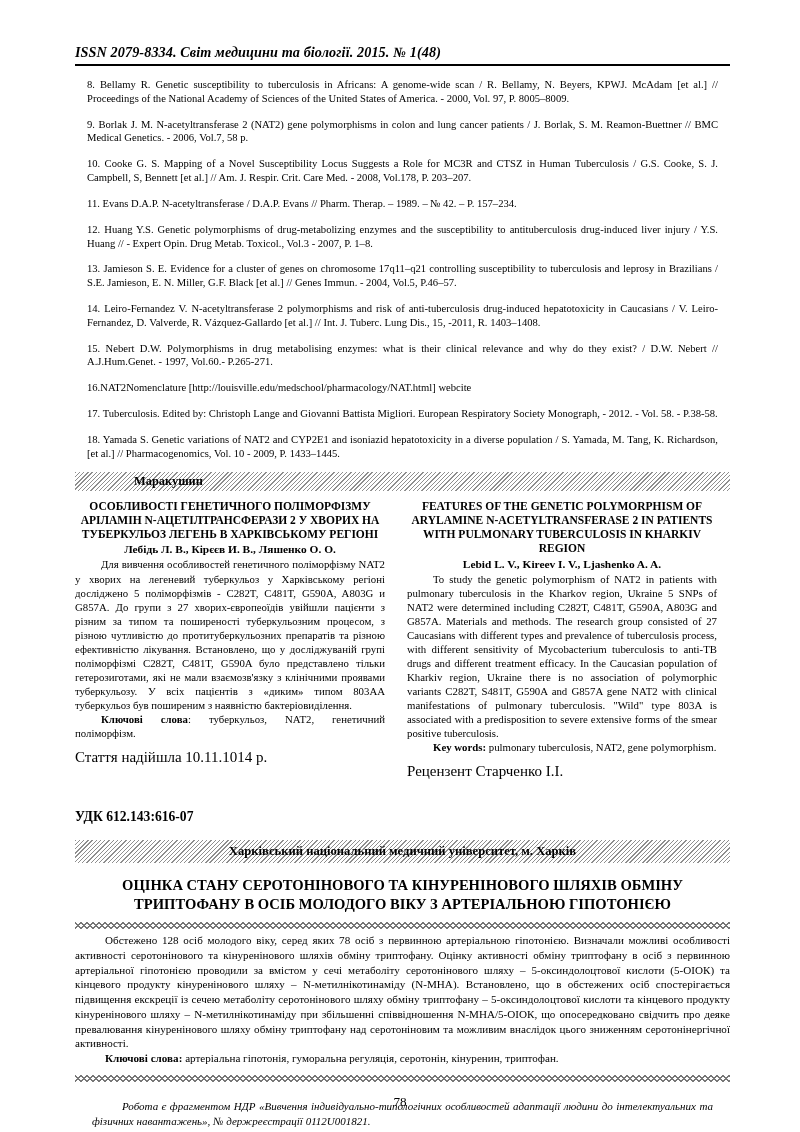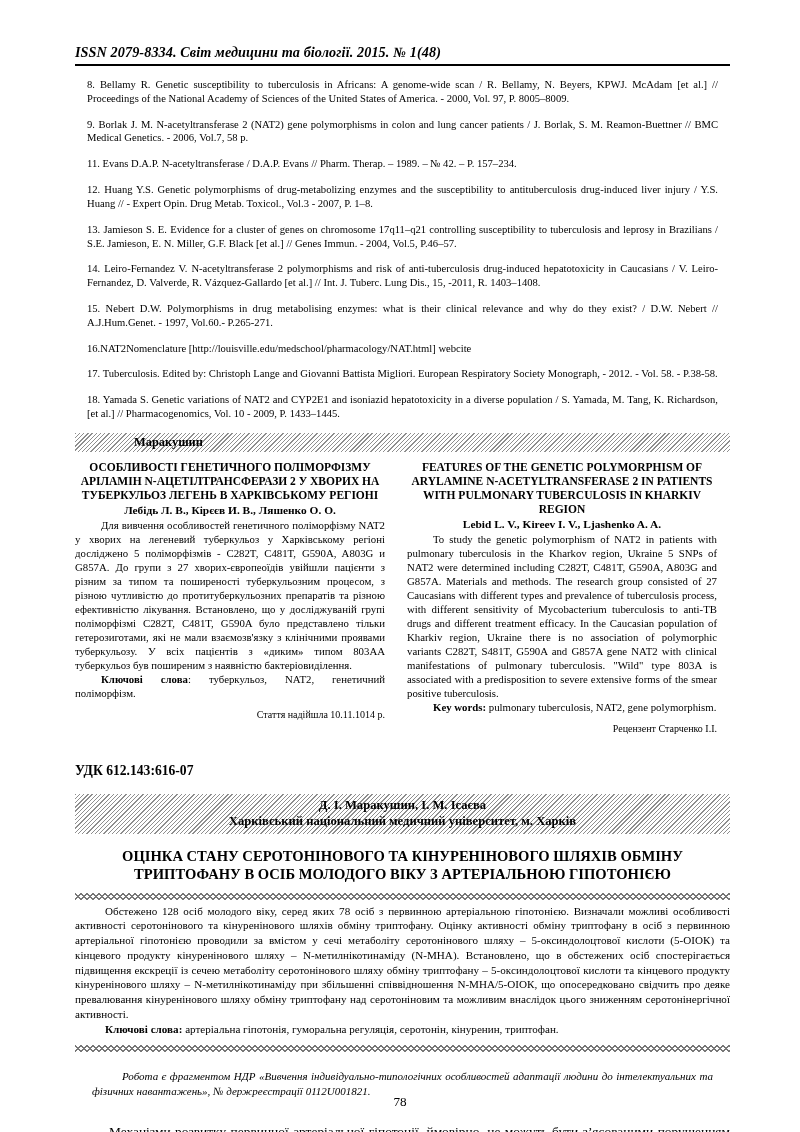--- a/index.html
+++ b/index.html
@@ -90,22 +90,22 @@
   }
   .abs-body {
     font-size: 10.8px;
     line-height: 1.30;
     text-align: justify;
     margin-top: 2px;
   }
   .abs-body p { margin: 0; text-indent: 26px; }
   .kw-label { font-weight: bold; }
   .abs-foot {
-    font-size: 10px;
-    text-align: right;
+    font-size: 15px;
+    text-align: left;
     margin-top: 9px;
   }
 
   
   .udc {
     font-weight: bold;
     font-size: 13.6px;
     margin-top: 29px;
   }
 
@@ -183,20 +183,21 @@
 <body>
 
 <div class="page">
 
   <div class="running-head">ISSN 2079-8334. Світ медицини та біології. 2015. № 1(48)</div>
   <div class="head-rule"></div>
 
   <div class="refs">
     <p class="ref">8. Bellamy R. Genetic susceptibility to tuberculosis in Africans: A genome-wide scan / R. Bellamy, N. Beyers, KPWJ. McAdam [et al.] // Proceedings of the National Academy of Sciences of the United States of America. - 2000, Vol. 97, P. 8005–8009.</p>
     <p class="ref">9. Borlak J. M. N-acetyltransferase 2 (NAT2) gene polymorphisms in colon and lung cancer patients / J. Borlak, S. M. Reamon-Buettner // BMC Medical Genetics. - 2006, Vol.7, 58 p.</p>
+    <p class="ref">10. Cooke G. S. Mapping of a Novel Susceptibility Locus Suggests a Role for MC3R and CTSZ in Human Tuberculosis / G.S. Cooke, S. J. Campbell, S, Bennett [et al.] // Am. J. Respir. Crit. Care Med. - 2008, Vol.178, P. 203–207.</p>
     <p class="ref">11. Evans D.A.P. N-acetyltransferase / D.A.P. Evans // Pharm. Therap. – 1989. – № 42. – P. 157–234.</p>
     <p class="ref">12. Huang Y.S. Genetic polymorphisms of drug-metabolizing enzymes and the susceptibility to antituberculosis drug-induced liver injury / Y.S. Huang // - Expert Opin. Drug Metab. Toxicol., Vol.3 - 2007, P. 1–8.</p>
     <p class="ref">13. Jamieson S. E. Evidence for a cluster of genes on chromosome 17q11–q21 controlling susceptibility to tuberculosis and leprosy in Brazilians / S.E. Jamieson, E. N. Miller, G.F. Black [et al.] // Genes Immun. - 2004, Vol.5, P.46–57.</p>
     <p class="ref">14. Leiro-Fernandez V. N-acetyltransferase 2 polymorphisms and risk of anti-tuberculosis drug-induced hepatotoxicity in Caucasians / V. Leiro-Fernandez, D. Valverde, R. Vázquez-Gallardo [et al.] // Int. J. Tuberc. Lung Dis., 15, -2011, R. 1403–1408.</p>
     <p class="ref">15. Nebert D.W. Polymorphisms in drug metabolising enzymes: what is their clinical relevance and why do they exist? / D.W. Nebert // A.J.Hum.Genet. - 1997, Vol.60.- P.265-271.</p>
     <p class="ref">16.NAT2Nomenclature [http://louisville.edu/medschool/pharmacology/NAT.html] webcite</p>
     <p class="ref">17. Tuberculosis. Edited by: Christoph Lange and Giovanni Battista Migliori. European Respiratory Society Monograph, - 2012. - Vol. 58. - P.38-58.</p>
     <p class="ref">18. Yamada S. Genetic variations of NAT2 and CYP2E1 and isoniazid hepatotoxicity in a diverse population / S. Yamada, M. Tang, K. Richardson, [et al.] // Pharmacogenomics, Vol. 10 - 2009, P. 1433–1445.</p>
   </div>
 
@@ -224,21 +225,20 @@
         <p><span class="kw-label">Key words:</span><span> pulmonary tuberculosis, NAT2, gene polymorphism.</span></p>
       </div>
       <div class="abs-foot">Рецензент Старченко І.І.</div>
     </div>
 
   </div>
 
   <div class="udc">УДК 612.143:616-07</div>
 
   <div class="author-band">
-    <div class="a-line">Д. І. Маракушин, І. М. Ісаєва</div>
     <div class="a-line">Харківський національний медичний університет, м. Харків</div>
   </div>
 
   <div class="article-title">ОЦІНКА СТАНУ СЕРОТОНІНОВОГО ТА КІНУРЕНІНОВОГО ШЛЯХІВ ОБМІНУ ТРИПТОФАНУ В ОСІБ МОЛОДОГО ВІКУ З АРТЕРІАЛЬНОЮ ГІПОТОНІЄЮ</div>
 
   <div class="zigzag"></div>
 
   <div class="summary">
     <p>Обстежено 128 осіб молодого віку, серед яких 78 осіб з первинною артеріальною гіпотонією. Визначали можливі особливості активності серотонінового та кінуренінового шляхів обміну триптофану. Оцінку активності обміну триптофану в осіб з первинною артеріальної гіпотонією проводили за вмістом у сечі метаболіту серотонінового шляху – 5-оксиндолоцтової кислоти (5-ОІОК) та кінцевого продукту кінуренінового шляху – N-метилнікотинаміду (N-МНА). Встановлено, що в обстежених осіб спостерігається підвищення екскреції із сечею метаболіту серотонінового шляху обміну триптофану – 5-оксиндолоцтової кислоти та кінцевого продукту кінуренінового шляху – N-метилнікотинаміду при збільшенні співвідношення N-МНА/5-ОІОК, що опосередковано свідчить про деяке превалювання кінуренінового шляху обміну триптофану над серотоніновим та можливим внаслідок цього зниженням серотонінергічної активності.</p>
     <p><span class="kw-label">Ключові слова:</span><span> артеріальна гіпотонія, гуморальна регуляція, серотонін, кінуренин, триптофан.</span></p>

